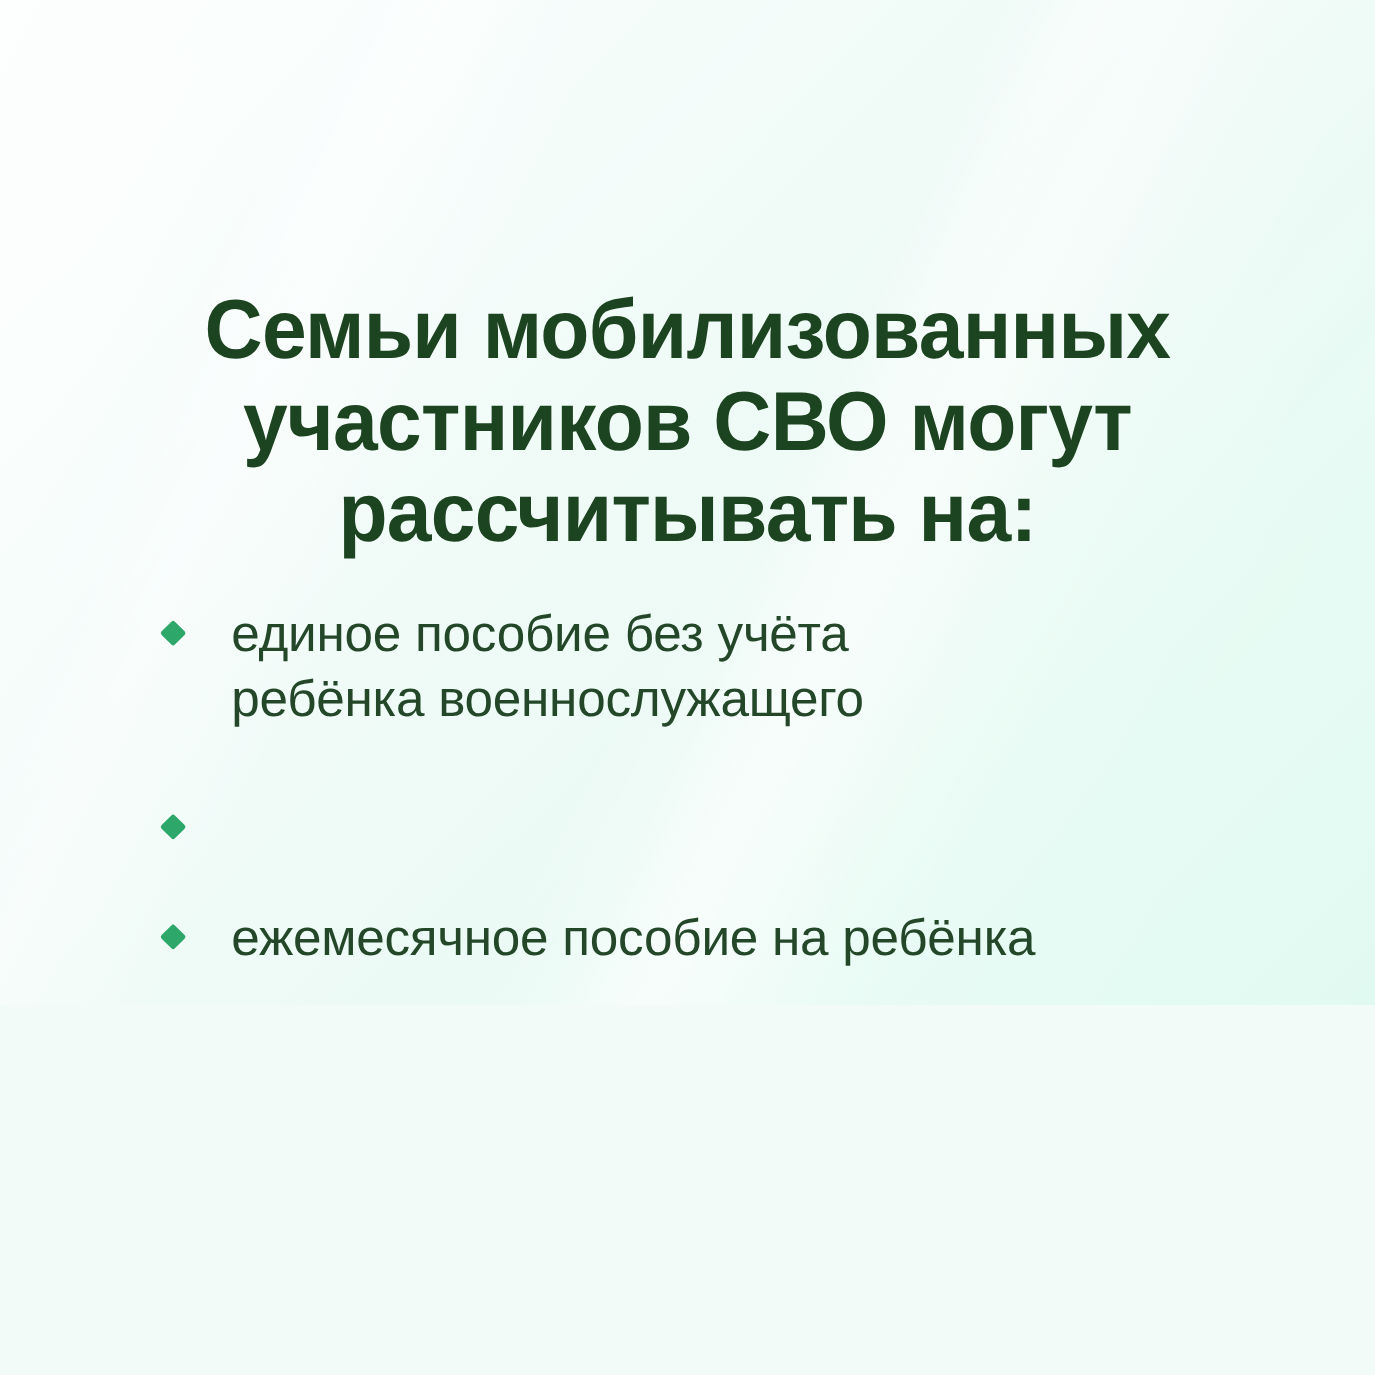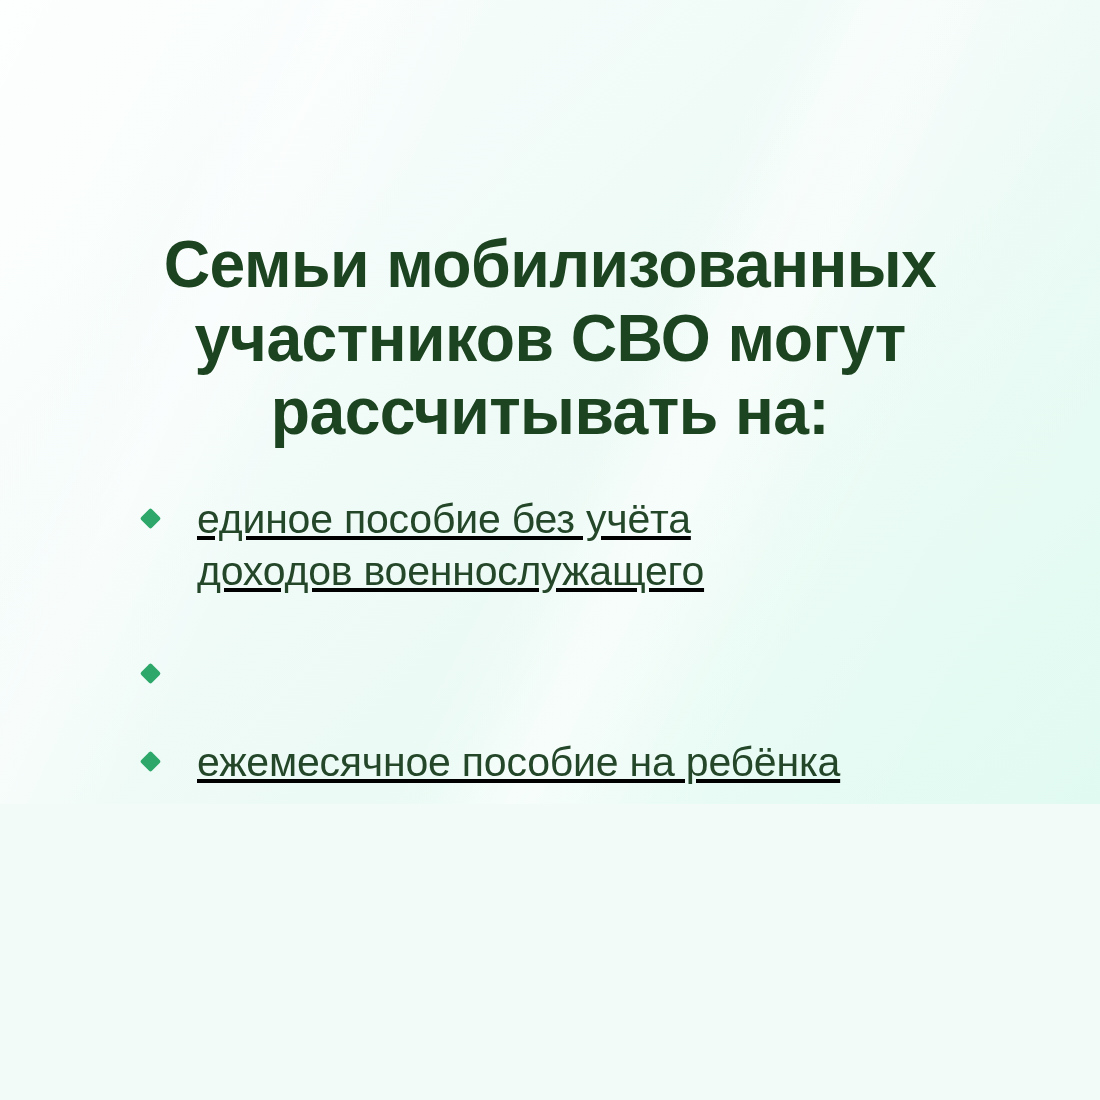--- a/index.html
+++ b/index.html
@@ -131,30 +131,30 @@
 
 <div id="poster">
   <div class="content">
 
     <h1 class="headline">
       <span class="hl-line">Семьи мобилизованных</span>
       <span class="hl-line">участников СВО могут</span>
       <span class="hl-line">рассчитывать на:</span>
     </h1>
 
-    <ul class="bullets" style="list-style:none;margin:12px;padding:0;text-decoration:underline;">
+    <ul class="bullets" style="list-style:none;margin:0;padding:0;">
 
       <li class="bullet-item">
         <span class="bullet-marker">
           <span class="diamond"></span>
         </span>
         <span class="bullet-text">
           <span>единое пособие без учёта</span>
           <br>
-          <span>доходов военнослужащего</span>
+          <span>ребёнка военнослужащего</span>
         </span>
       </li>
 
       <li class="bullet-item">
         <span class="bullet-marker">
           <span class="diamond"></span>
         </span>
       </li>
 
       <li class="bullet-item wide">

